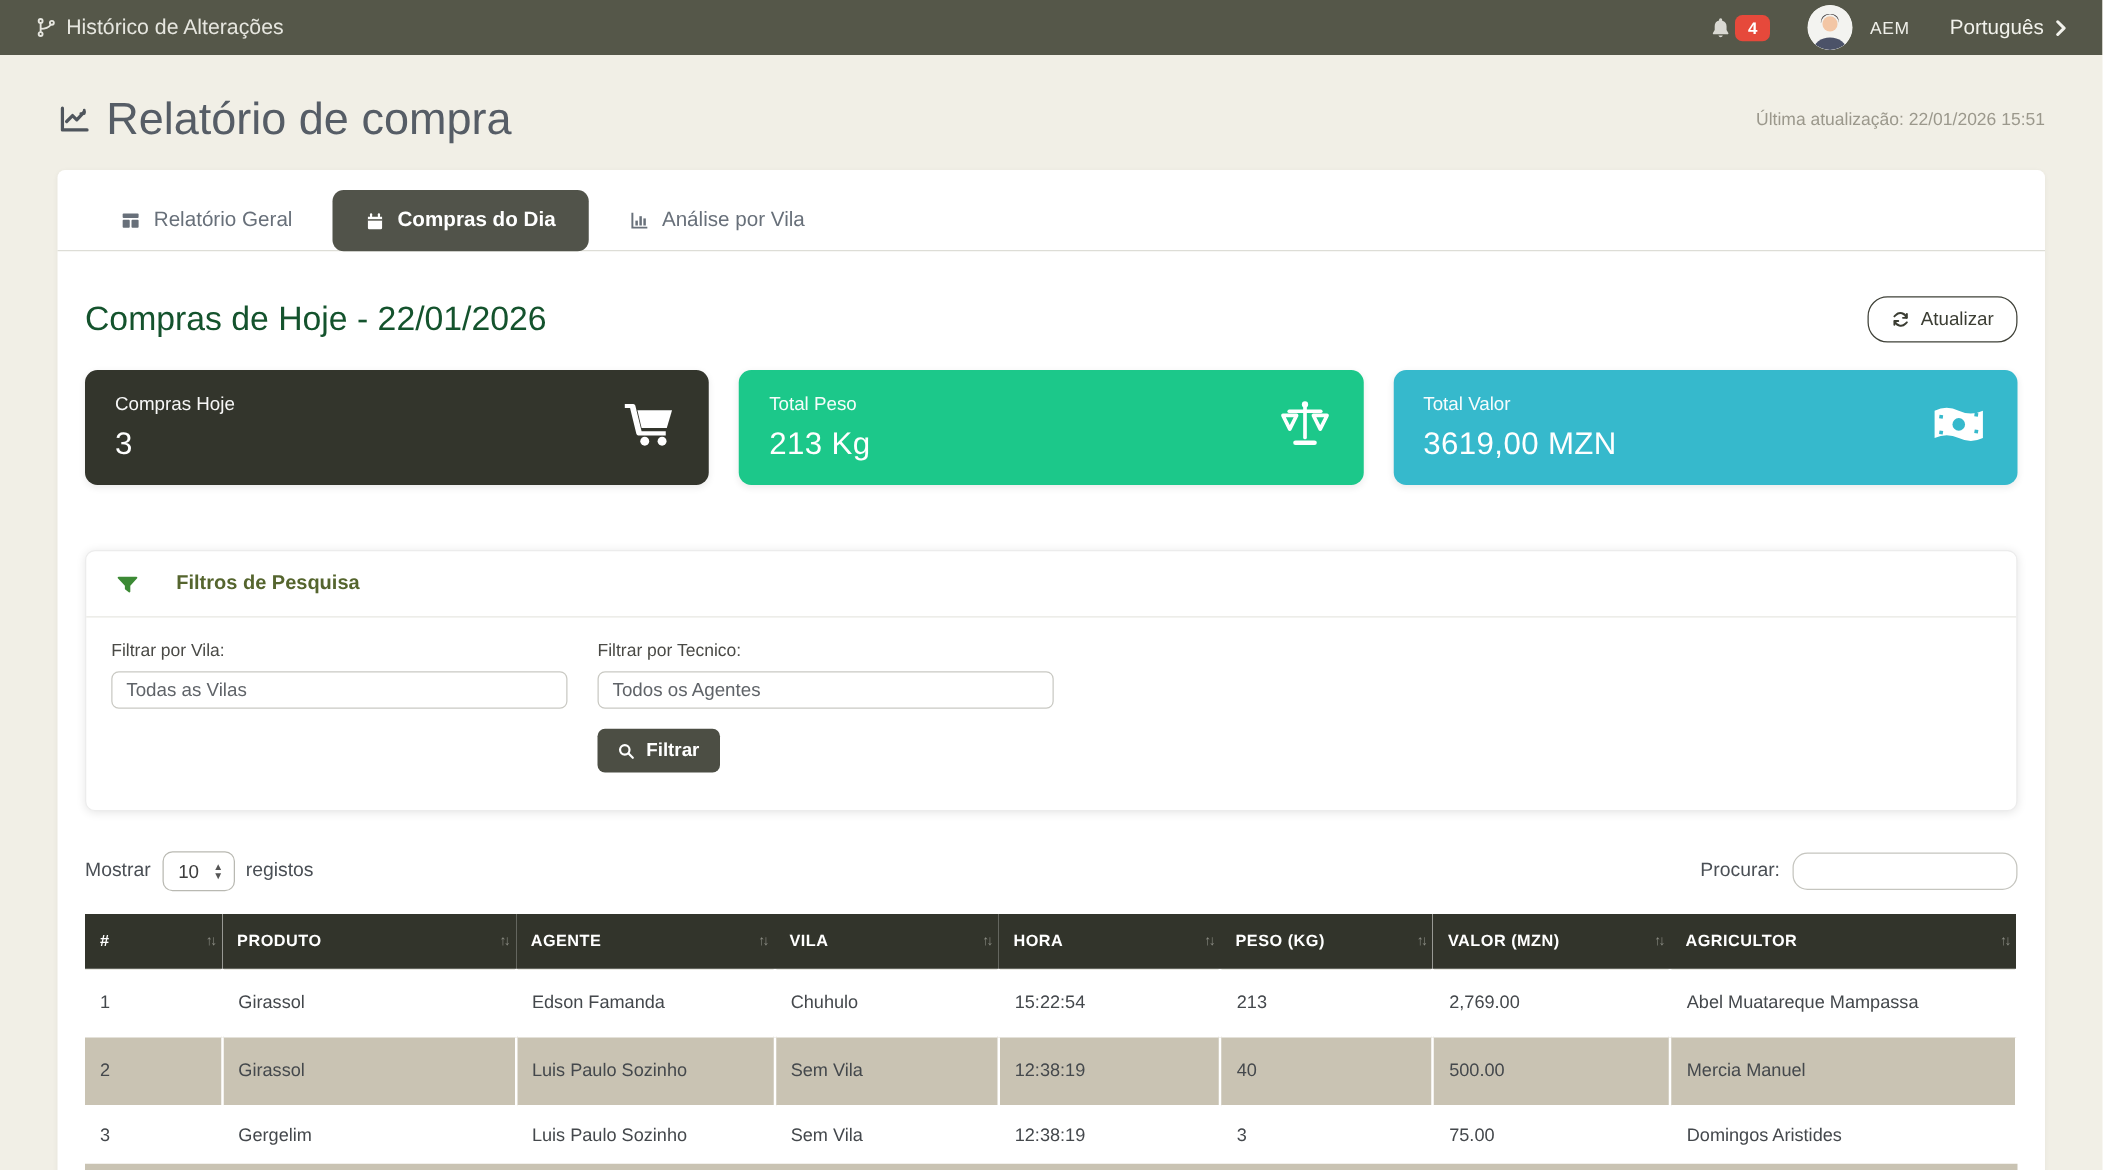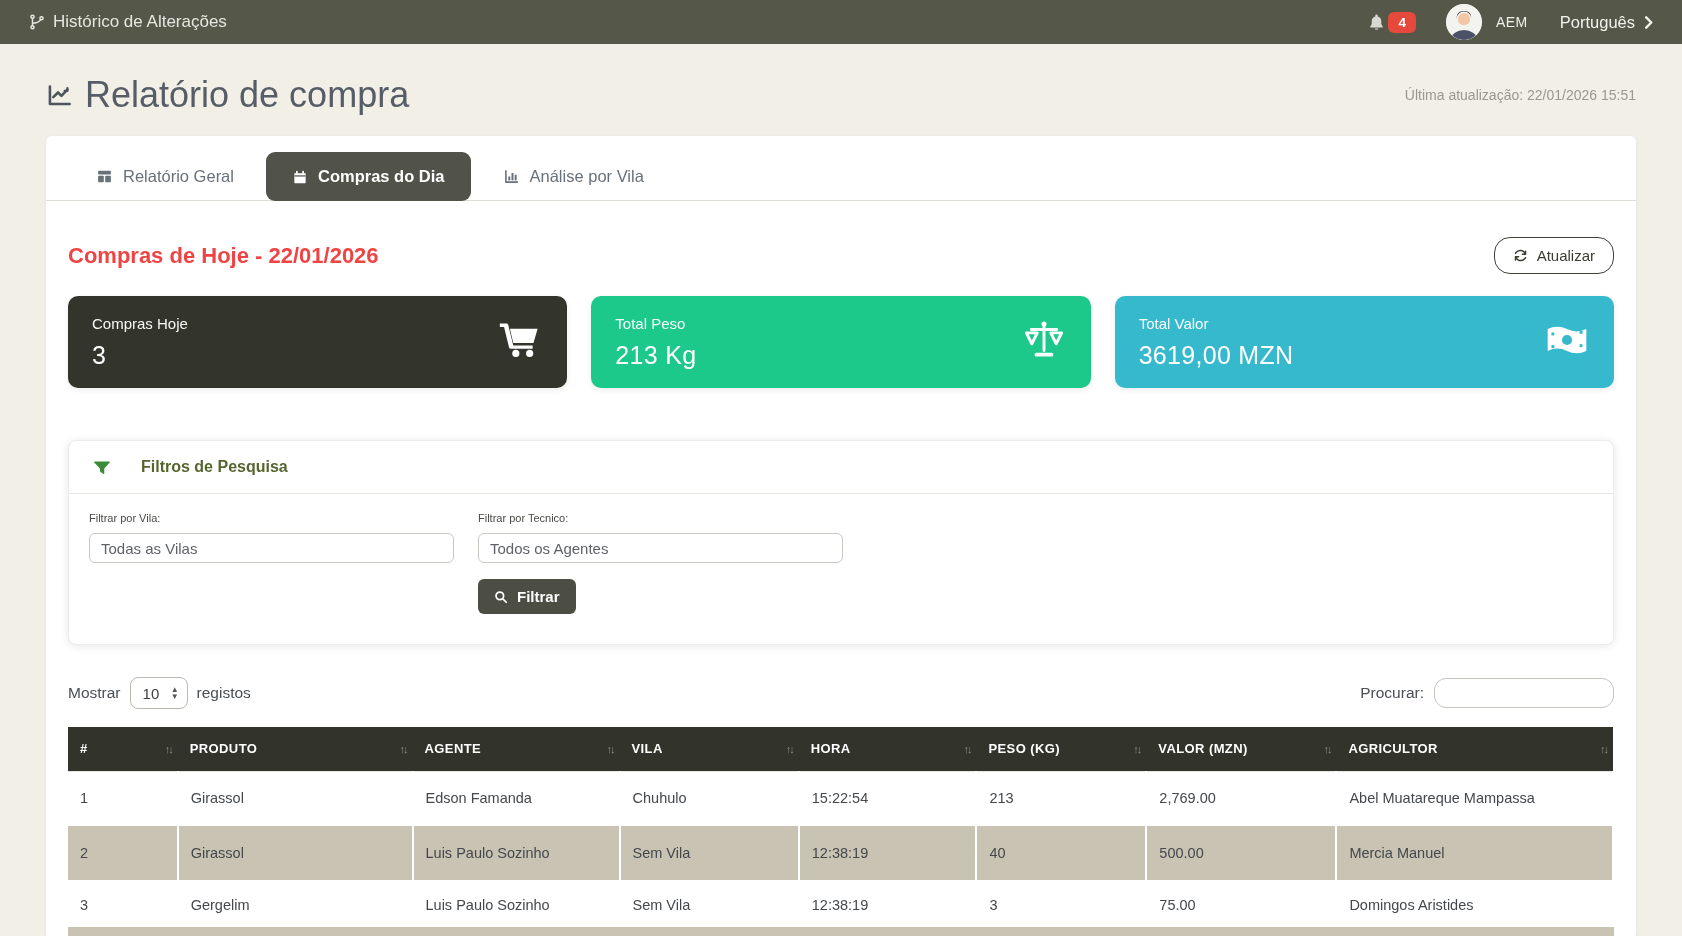--- a/index.html
+++ b/index.html
@@ -49,21 +49,21 @@
     display:flex; align-items:center; gap:10px; padding:15px 26px; font-size:16.5px;
     color:#68707a; border-radius:9px 9px 0 0; margin-bottom:-1px;
   }
   .tab.active { background:#51534a; color:#fff; border-radius:9px; }
 
   
   .section-row {
     display:flex; justify-content:space-between; align-items:center;
     padding:36px 22px 0 22px;
   }
-  .section-title { font-size:22px; color:#ef4444; font-weight:700; }
+  .section-title { font-size:27px; color:#14532d; font-weight:400; }
   .refresh-btn {
     display:flex; align-items:center; gap:9px; background:#fff; color:#3b3d33;
     border:1.5px solid #3f4138; border-radius:16px; padding:9px 18px; font-size:15px;
   }
 
   
   .stats-row { display:flex; gap:24px; padding:22px 22px 0 22px; }
   .stat-card {
     flex:1; height:92px; border-radius:10px; color:#fff; position:relative;
     padding:19px 24px; box-shadow:0 2px 6px rgba(0,0,0,.08);
@@ -77,21 +77,21 @@
     margin:52px 22px 0 22px; background:#fff; border-radius:8px;
     box-shadow:0 1px 8px rgba(0,0,0,.10); border:1px solid #ececec;
   }
   .filter-head {
     display:flex; align-items:center; gap:30px; padding:17px 24px;
     border-bottom:1px solid #e7e7e2;
   }
   .filter-title { font-size:16px; font-weight:bold; color:#55652e; }
   .filter-body { display:flex; gap:24px; padding:18px 20px 30px 20px; }
   .filter-col { width:365px; }
-  .field-label { font-size:11px; color:#4a4a46; margin-bottom:9px; }
+  .field-label { font-size:14px; color:#4a4a46; margin-bottom:9px; }
   .text-input {
     width:100%; height:30px; border:1px solid #c9c9c3; border-radius:6px;
     padding:0 11px; font-size:15px; color:#5f6368; background:#fff; outline:none;
     font-family:"Liberation Sans", sans-serif;
   }
   .filtrar-btn {
     display:inline-flex; align-items:center; gap:9px; margin-top:16px;
     background:#4c4e44; color:#fff; border:none; border-radius:6px;
     padding:9px 16px; font-size:15px; font-family:"Liberation Sans", sans-serif;
   }

